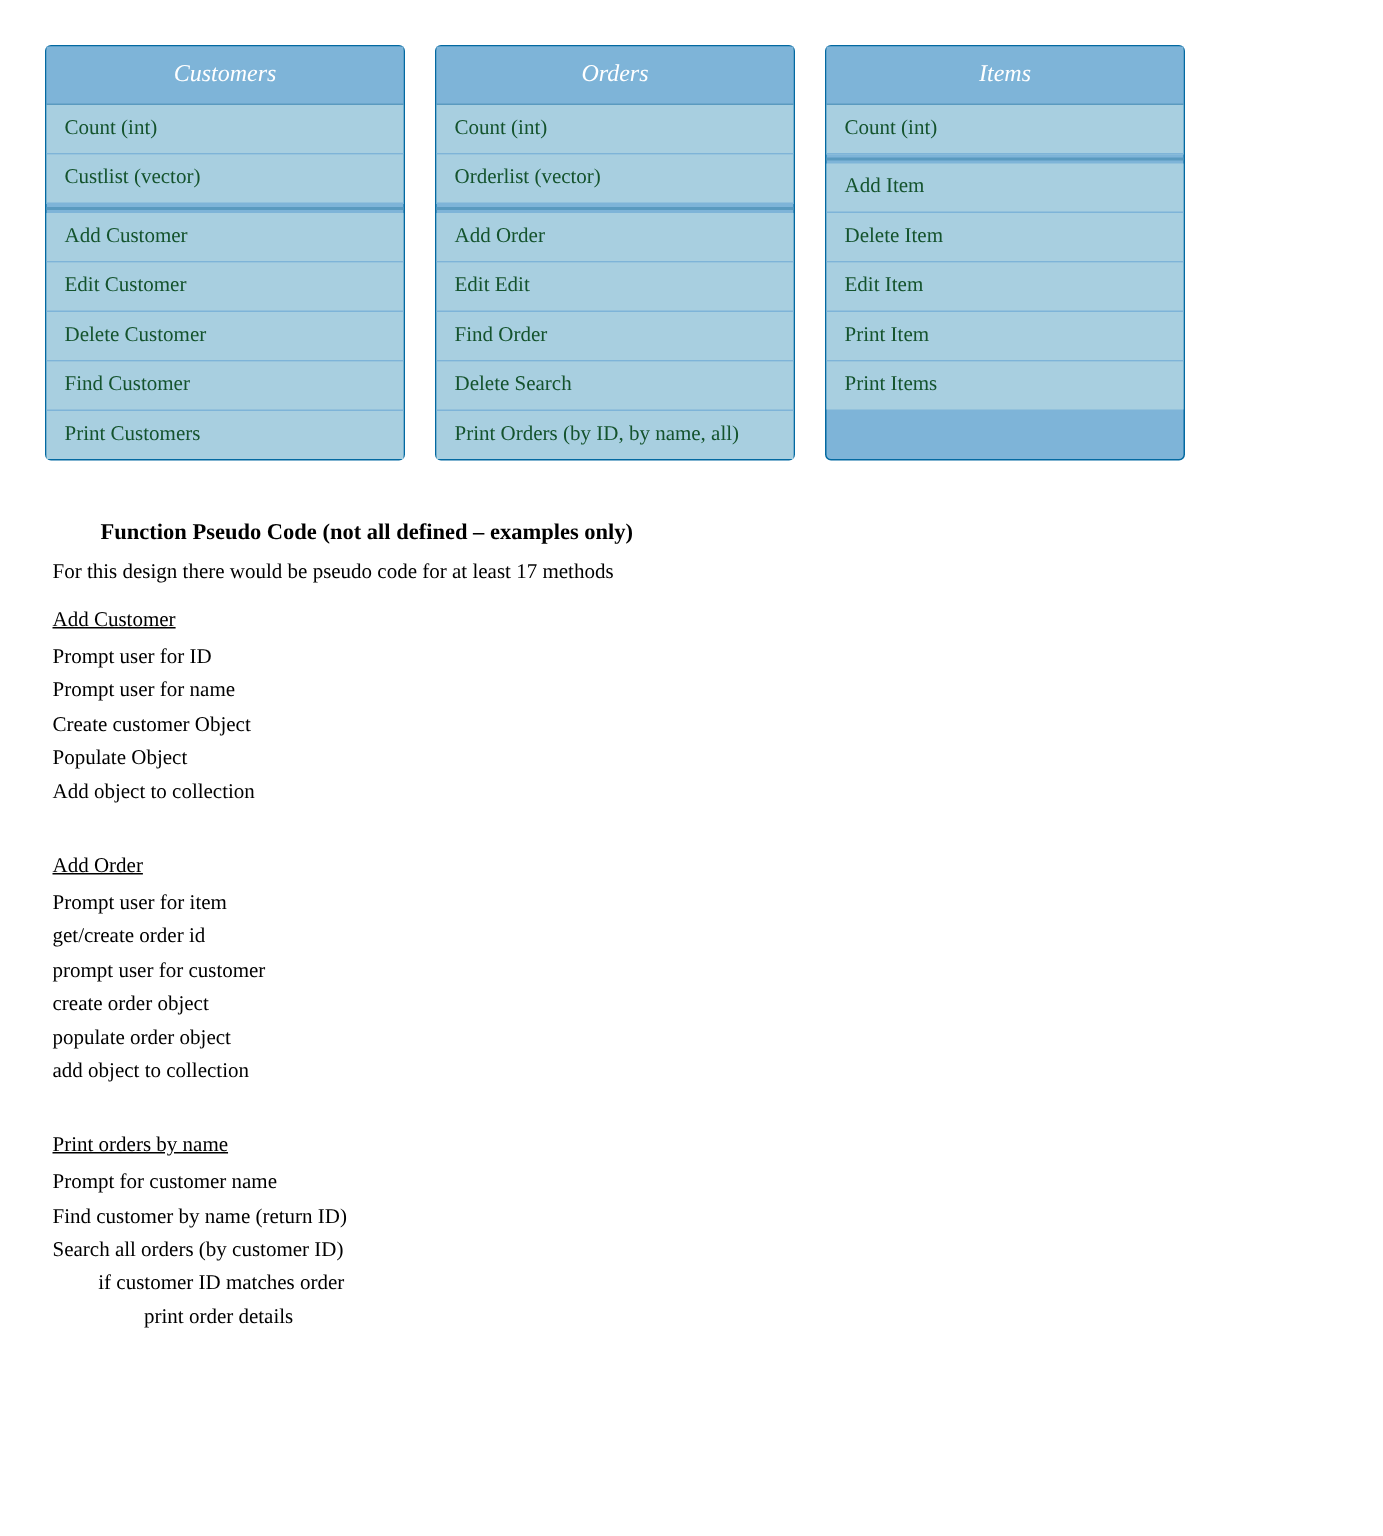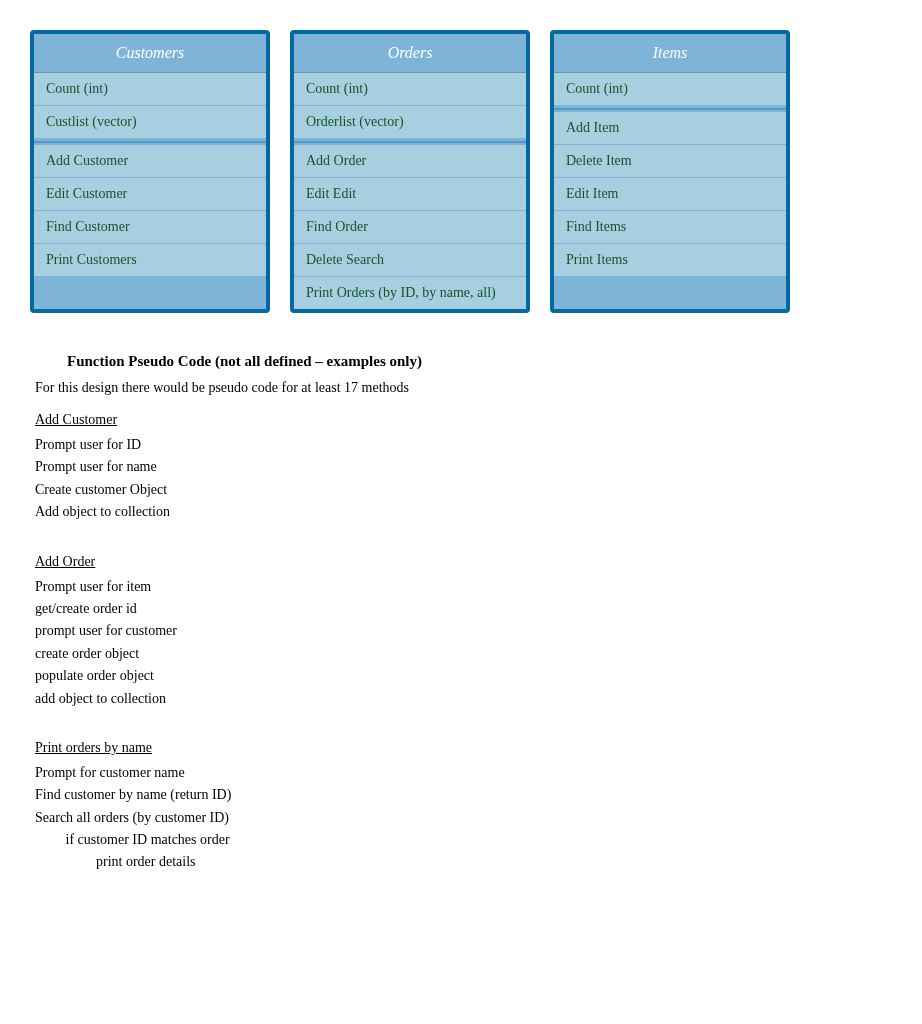--- a/index.html
+++ b/index.html
@@ -19,21 +19,21 @@
     .tables-section {
       display: flex;
       flex-direction: row;
       gap: 20px;
       margin-bottom: 40px;
       margin-top: 10px;
     }
 
     .class-box {
       background: #7eb4d8;
-      border: 4px solid #0369a1;
+      border: 1px solid #0369a1;
       border-radius: 4px;
       min-width: 200px;
       flex: 1;
       max-width: 240px;
     }
 
     .class-box-header {
       background: #7eb4d8;
       text-align: center;
       font-size: 16px;
@@ -106,20 +106,21 @@
 <body>
 
 <div class="tables-section">
 <div class="class-box">
       <div class="class-box-header">Customers</div>
       <div class="class-box-item">Count (int)</div>
       <div class="class-box-item">Custlist (vector)</div>
       <div class="divider-line"></div>
       <div class="class-box-item">Add Customer</div>
       <div class="class-box-item">Edit Customer</div>
+      <div class="class-box-item">Delete Customer</div>
       <div class="class-box-item">Find Customer</div>
       <div class="class-box-item">Print Customers</div>
     </div>
     <div class="class-box">
       <div class="class-box-header">Orders</div>
       <div class="class-box-item">Count (int)</div>
       <div class="class-box-item">Orderlist (vector)</div>
       <div class="divider-line"></div>
       <div class="class-box-item">Add Order</div>
       <div class="class-box-item">Edit Edit</div>
@@ -127,33 +128,34 @@
       <div class="class-box-item">Delete Search</div>
       <div class="class-box-item">Print Orders (by ID, by name, all)</div>
     </div>
     <div class="class-box">
       <div class="class-box-header">Items</div>
       <div class="class-box-item">Count (int)</div>
       <div class="divider-line"></div>
       <div class="class-box-item">Add Item</div>
       <div class="class-box-item">Delete Item</div>
       <div class="class-box-item">Edit Item</div>
-      <div class="class-box-item">Find Items</div>
+      <div class="class-box-item">Print Item</div>
       <div class="class-box-item">Print Items</div>
     </div>
   </div>
 
 <div class="pseudo-section">
   <div class="pseudo-title">Function Pseudo Code (not all defined – examples only)</div>
   <div class="pseudo-intro">For this design there would be pseudo code for at least 17 methods</div>
 <div class="method-heading">Add Customer</div>
     <div class="method-body">
       <p>Prompt user for ID</p>
       <p>Prompt user for name</p>
       <p>Create customer Object</p>
+      <p>Populate Object</p>
       <p>Add object to collection</p>
     </div>
     <div class="method-heading">Add Order</div>
     <div class="method-body">
       <p>Prompt user for item</p>
       <p>get/create order id</p>
       <p>prompt user for customer</p>
       <p>create order object</p>
       <p>populate order object</p>
       <p>add object to collection</p>

